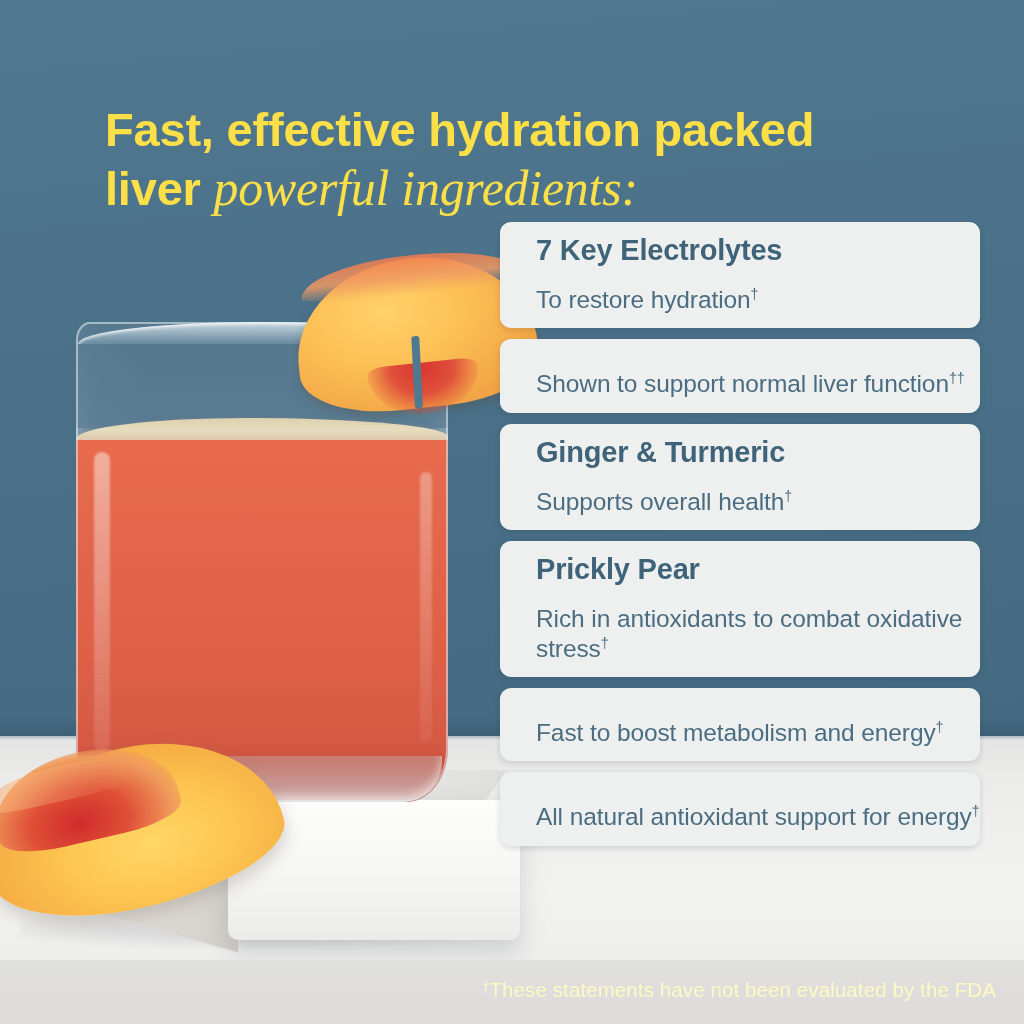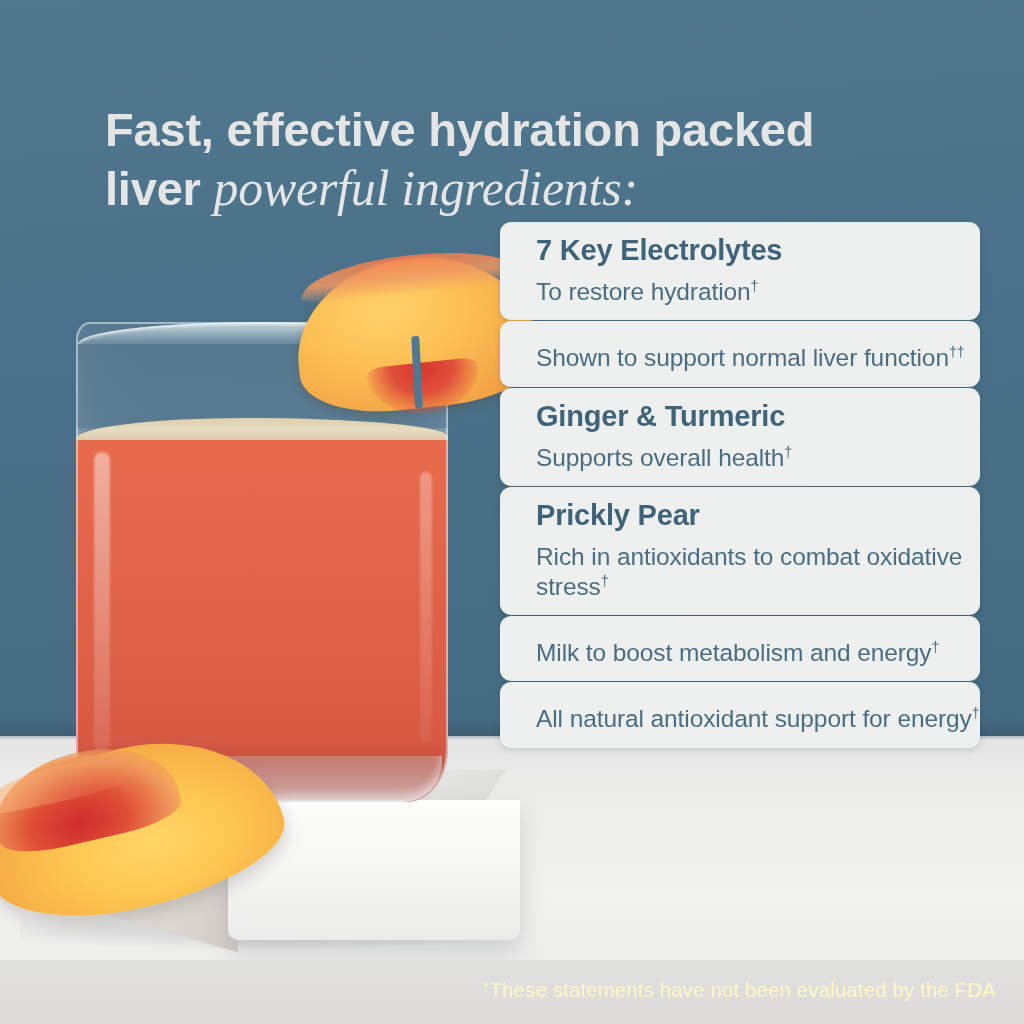--- a/index.html
+++ b/index.html
@@ -212,62 +212,62 @@
     background: linear-gradient(120deg, #f7b37a, rgba(250,200,150,0));
     border-radius: 60% 40% 50% 50% / 90% 80% 20% 20%;
     opacity:.7;
   }
 
   
   .headline{
     position:absolute;
     left: 105px; top: 70px;
     width: 860px;
-    color:#e5e5e5;
+    color:#fde047;
     font-size: 47px;
     font-weight: 700;
     line-height: 1.22;
     letter-spacing: -.2px;
   }
   .headline .em{
     font-family:"Liberation Serif", serif;
     font-style: italic;
     font-weight: 400;
     font-size: 1.06em;
   }
 
   
   .cards{
     position:absolute;
     left: 500px; top: 222px;
     width: 480px;
     display:flex;
     flex-direction:column;
-    gap: 1px;
+    gap: 11px;
   }
   .card{
     background:#eef0ef;
     border-radius: 11px;
     padding: 12px 0 14px 36px;
     box-shadow: 0 2px 6px rgba(30,50,65,.16);
   }
   .card-title{
     color:#3f6379;
     font-size: 29px;
     font-weight: 700;
     line-height: 1.14;
     letter-spacing:-.2px;
   }
   .card-desc{
     color:#4b6d82;
     font-size: 24.5px;
     font-weight: 400;
     line-height: 1.20;
     letter-spacing:-.1px;
-    margin-top: 10px;
+    margin-top: 18px;
   }
   .card-desc sup{ font-size:.58em; vertical-align:.62em; letter-spacing:0; }
 </style>
 </head>
 <body>
 
 <div id="poster">
 
   <div class="bg-blue"></div>
   <div class="bg-table"></div>
@@ -322,21 +322,21 @@
       <div class="card-title">Ginger &amp; Turmeric</div>
       <div class="card-desc"><span>Supports overall health</span><sup>†</sup></div>
     </div>
 
     <div class="card">
       <div class="card-title">Prickly Pear</div>
       <div class="card-desc"><span>Rich in antioxidants to combat oxidative stress</span><sup>†</sup></div>
     </div>
 
     <div class="card">
-      <div class="card-desc"><span>Milk to boost metabolism and energy</span><sup>†</sup></div>
+      <div class="card-desc"><span>Fast to boost metabolism and energy</span><sup>†</sup></div>
     </div>
 
     <div class="card">
       <div class="card-desc"><span>All natural antioxidant support for energy</span><sup>†</sup></div>
     </div>
 
   </div>
 
   <div class="footer-band"></div>
   <div class="footer-note"><sup>†</sup><span>These statements have not been evaluated by the FDA</span></div>

